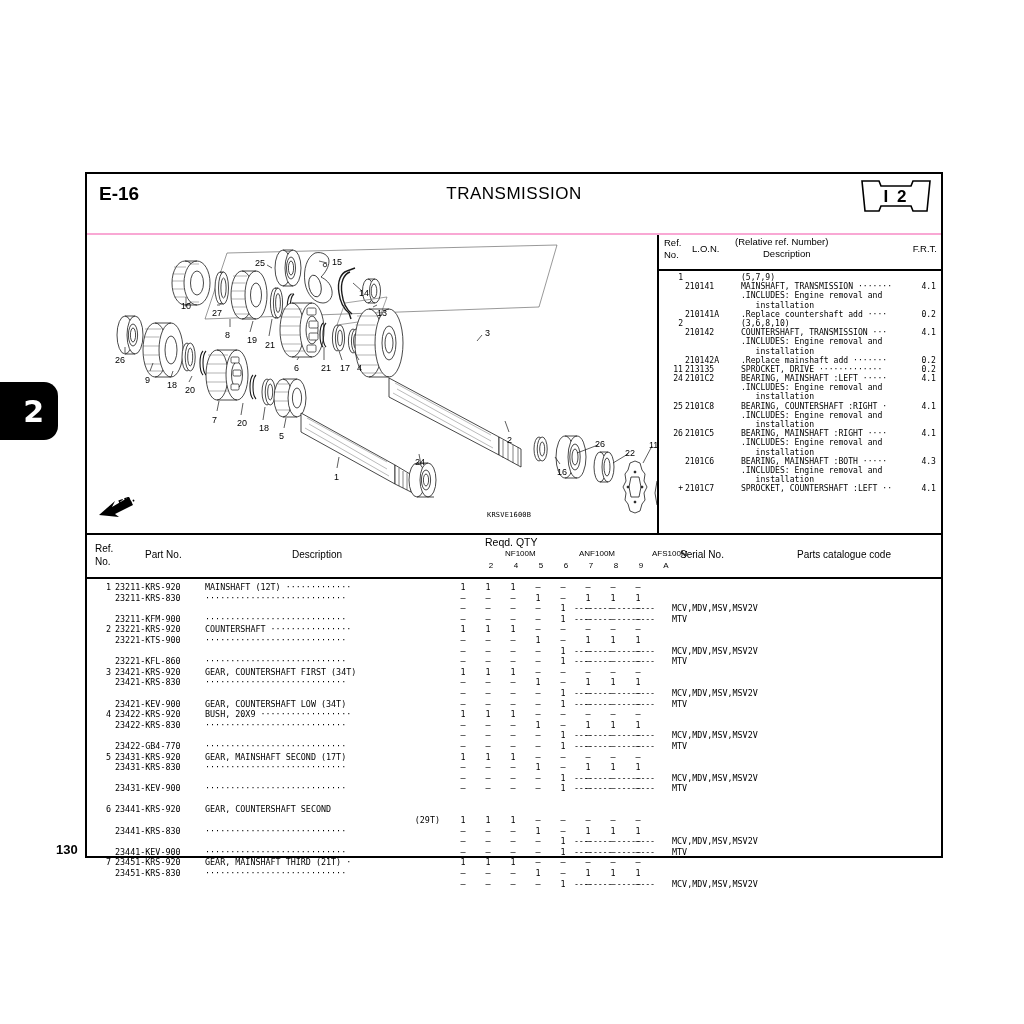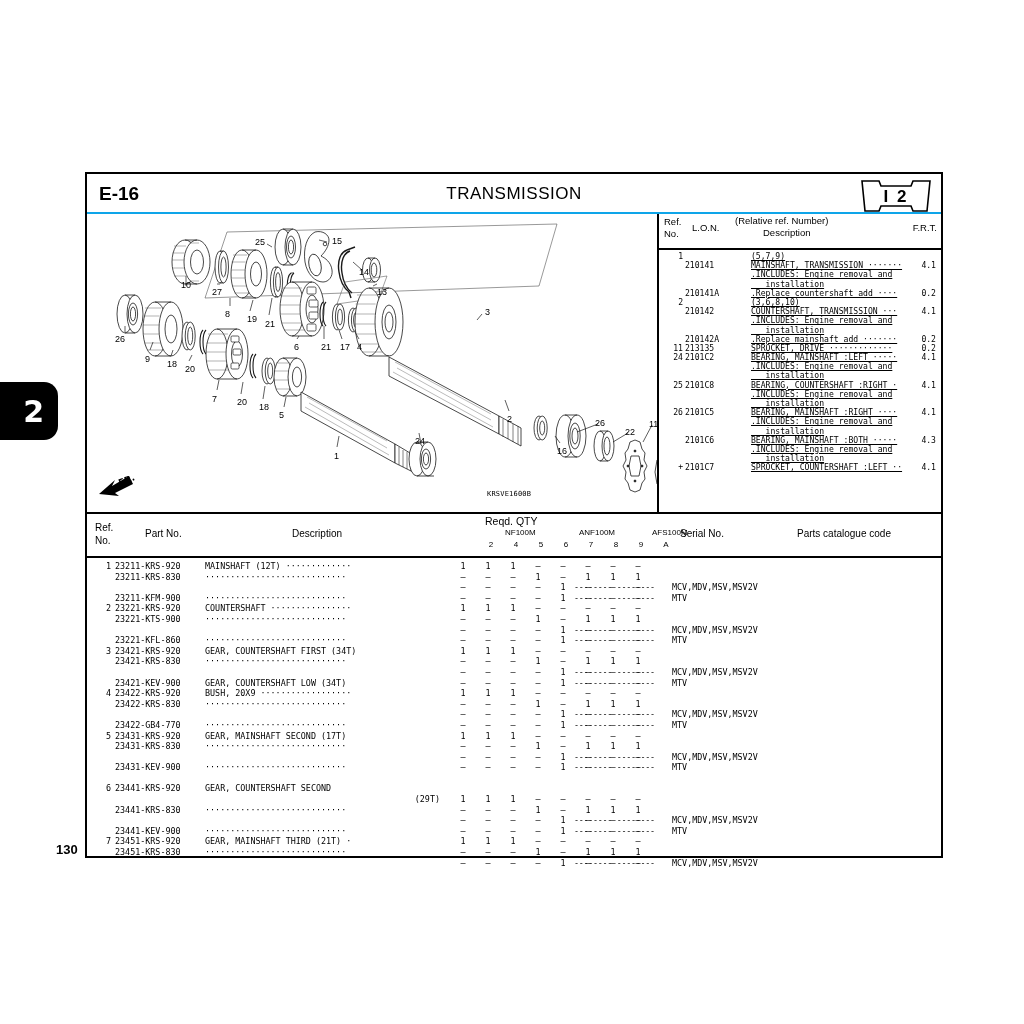--- a/index.html
+++ b/index.html
@@ -13,21 +13,21 @@
   #section-tab span{color:#fff;font-size:30px;font-weight:bold;padding-right:14px;
      font-family:"DejaVu Sans",sans-serif;}
 
   #page-no{position:absolute;left:56px;top:842px;font-size:13px;font-weight:bold;}
 
   
   #frame{position:absolute;left:85px;top:172px;width:858px;height:686px;
      border:2px solid #000;background:#fff;box-sizing:border-box;}
 
   
-  #titlebar{position:relative;height:40px;border-bottom:2px solid #0ea5e9;box-sizing:border-box;}
+  #titlebar{position:relative;height:61px;border-bottom:2px solid #f9a8d4;box-sizing:border-box;}
   #docnum{position:absolute;left:12px;top:9px;font-size:19px;font-weight:bold;
      font-family:"Liberation Sans",sans-serif;}
   #doctitle{position:absolute;left:0;right:0;top:10px;text-align:center;font-size:17px;
      letter-spacing:.5px;}
   #tabbox{position:absolute;right:8px;top:4px;width:74px;height:36px;}
   #tabbox svg{display:block;}
   #tabcode{position:absolute;left:0;right:0;top:9px;text-align:center;font-size:17px;
      font-weight:bold;letter-spacing:2px;}
 
   
@@ -47,21 +47,21 @@
   #rh-lon{left:33px;top:8px;}
   #rh-rel{left:76px;top:1px;}
   #rh-desc{left:104px;top:13px;}
   #rh-frt{right:4px;top:8px;}
 
   #refbody{position:relative;padding:2px 0 0 0;font-family:"DejaVu Sans Mono",monospace;
      font-size:8.1px;line-height:9.2px;}
   .refrow{position:relative;height:9.2px;white-space:pre;}
   .r-no{position:absolute;left:2px;width:22px;text-align:right;}
   .r-lon{position:absolute;left:26px;}
-  .r-desc{position:absolute;left:92px;text-decoration:underline;}
+  .r-desc{position:absolute;left:82px;}
   .r-frt{position:absolute;right:5px;width:20px;text-align:right;}
 
   
   #parts{position:relative;}
   #partshead{position:relative;height:44px;border-bottom:2px solid #000;box-sizing:border-box;}
   .ph{position:absolute;font-size:10px;}
   #ph-ref1{left:8px;top:8px;}
   #ph-ref2{left:8px;top:21px;}
   #ph-part{left:58px;top:14px;}
   #ph-desc{left:205px;top:14px;}

